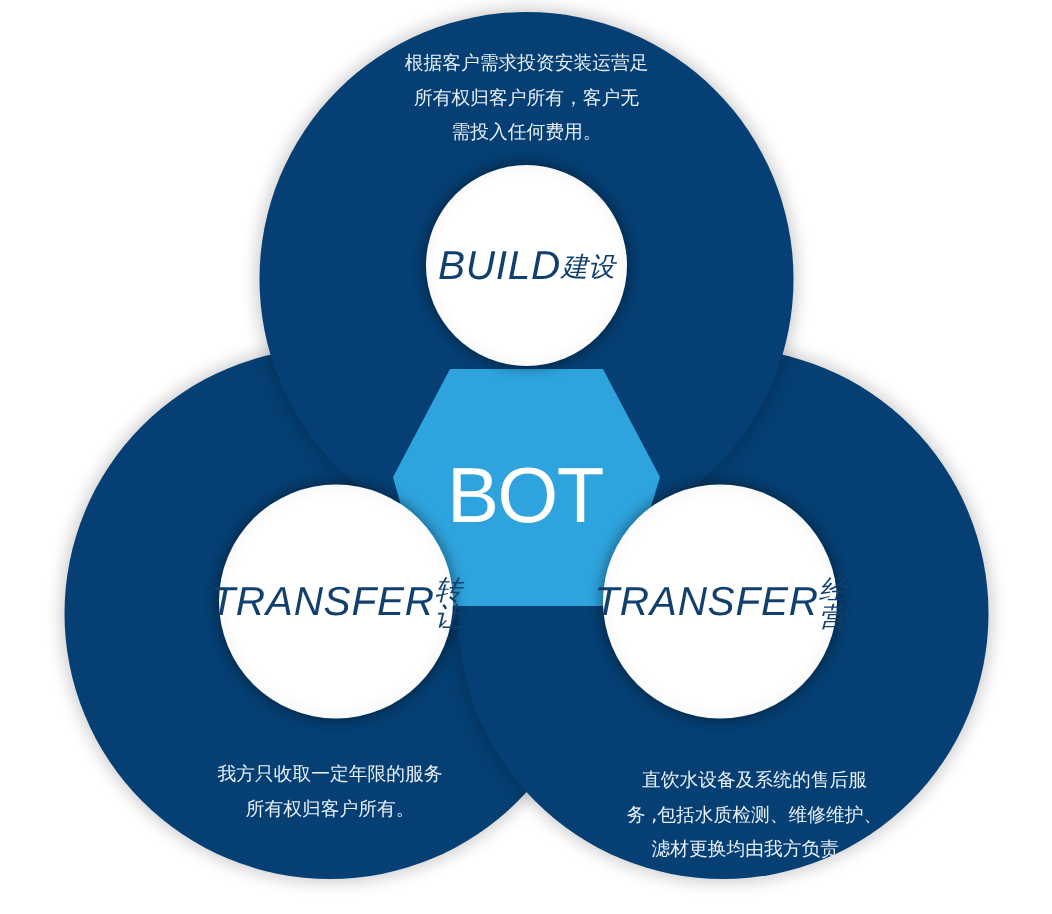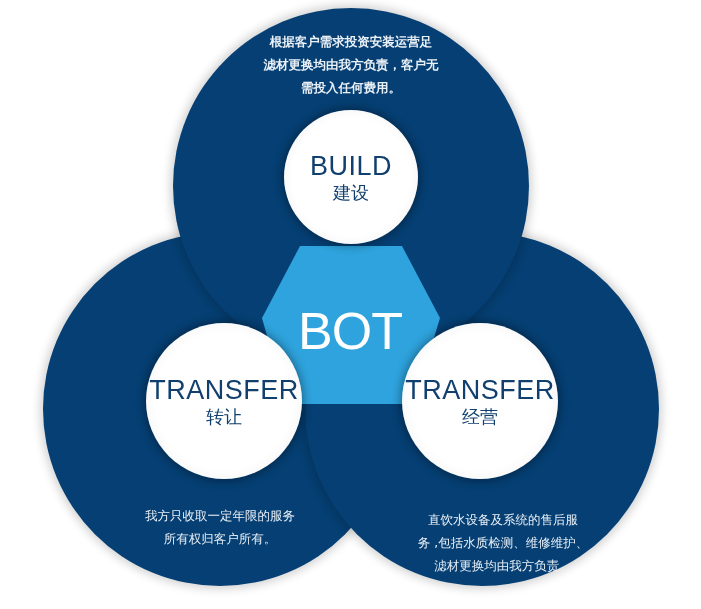--- a/index.html
+++ b/index.html
@@ -3,22 +3,22 @@
 <meta charset="utf-8">
 <style>
   html, body { margin:0; padding:0; background:#ffffff; }
   body { width:701px; height:609px; position:relative; overflow:hidden;
          font-family:"DejaVu Sans", "Liberation Sans", sans-serif; }
   .ring { position:absolute; border-radius:50%; background:#053f73;
           box-shadow: 0 0 10px 3px rgba(0,0,0,0.18); }
   .inner { position:absolute; border-radius:50%;
            background: radial-gradient(circle at 50% 50%, #ffffff 62%, #f2f2f2 82%, #d9d9d9 100%);
            box-shadow: 0 0 8px 2px rgba(0,0,0,0.35);
-           display:flex; flex-direction:column; align-items:center; justify-content:center;
-           color:#0a3d6b; z-index:5; }
+           display:flex; flex-direction:row; align-items:center; justify-content:center;
+           color:#0a3d6b; z-index:5;font-style:italic; }
   .en { font-family:"Liberation Sans", sans-serif; font-weight:300; letter-spacing:0.5px; line-height:1; color:#11406f; }
   .cn { font-size:18px; margin-top:4px; color:#11406f; line-height:1; }
   .desc { position:absolute; color:#e9f0f7; font-size:12.5px; line-height:23px; text-align:center; z-index:6; }
   #bot { position:absolute; z-index:4; }
   .bot-label { position:absolute; z-index:6; color:#ffffff; font-family:"Liberation Sans", sans-serif;
                font-weight:normal; font-size:52px; letter-spacing:-1px; }
 </style>
 </head>
 <body>
 
@@ -39,23 +39,23 @@
 <div class="inner" style="left:146px; top:323px; width:156px; height:156px;align-items:center;">
   <span class="en" style="font-size:27px;">TRANSFER</span>
   <span class="cn">转让</span>
 </div>
 
 <div class="inner" style="left:402px; top:323px; width:156px; height:156px;">
   <span class="en" style="font-size:27px;">TRANSFER</span>
   <span class="cn">经营</span>
 </div>
 
-<div class="desc" style="left:255px; top:30px; width:192px;font-weight:bold;">
+<div class="desc" style="left:255px; top:30px; width:192px;">
   <div>根据客户需求投资安装运营足</div>
-  <div>滤材更换均由我方负责，客户无</div>
+  <div>所有权归客户所有，客户无</div>
   <div>需投入任何费用。</div>
 </div>
 
 <div class="desc" style="left:125px; top:504px; width:190px;">
   <div>我方只收取一定年限的服务</div>
   <div>所有权归客户所有。</div>
 </div>
 
 <div class="desc" style="left:398px; top:508px; width:210px;">
   <div>直饮水设备及系统的售后服</div>

